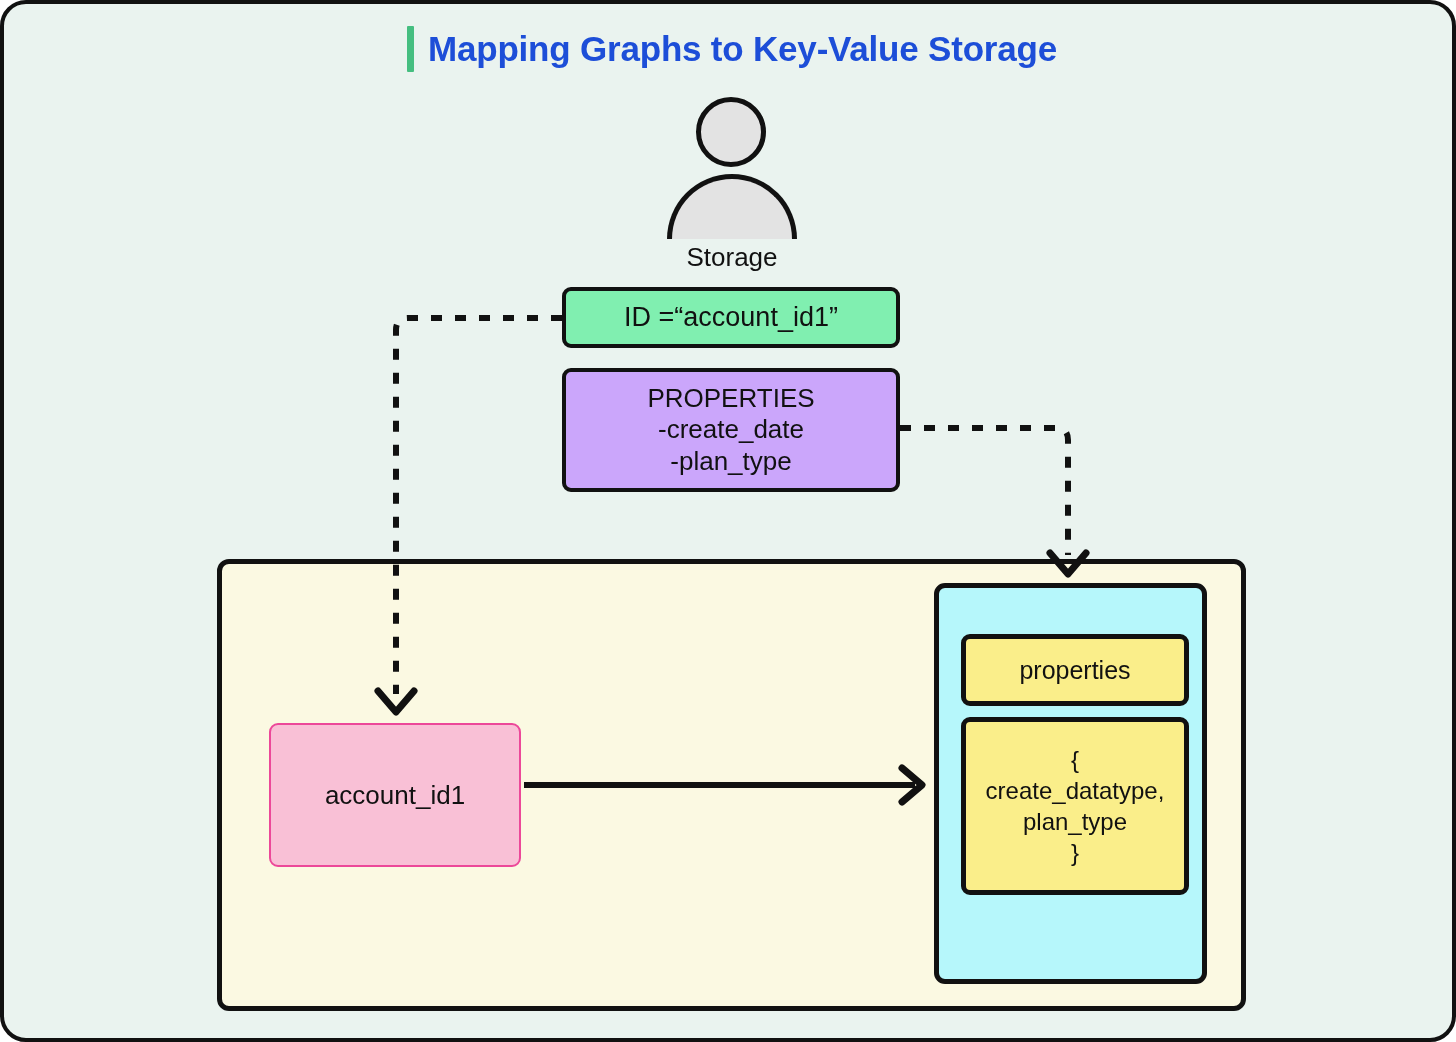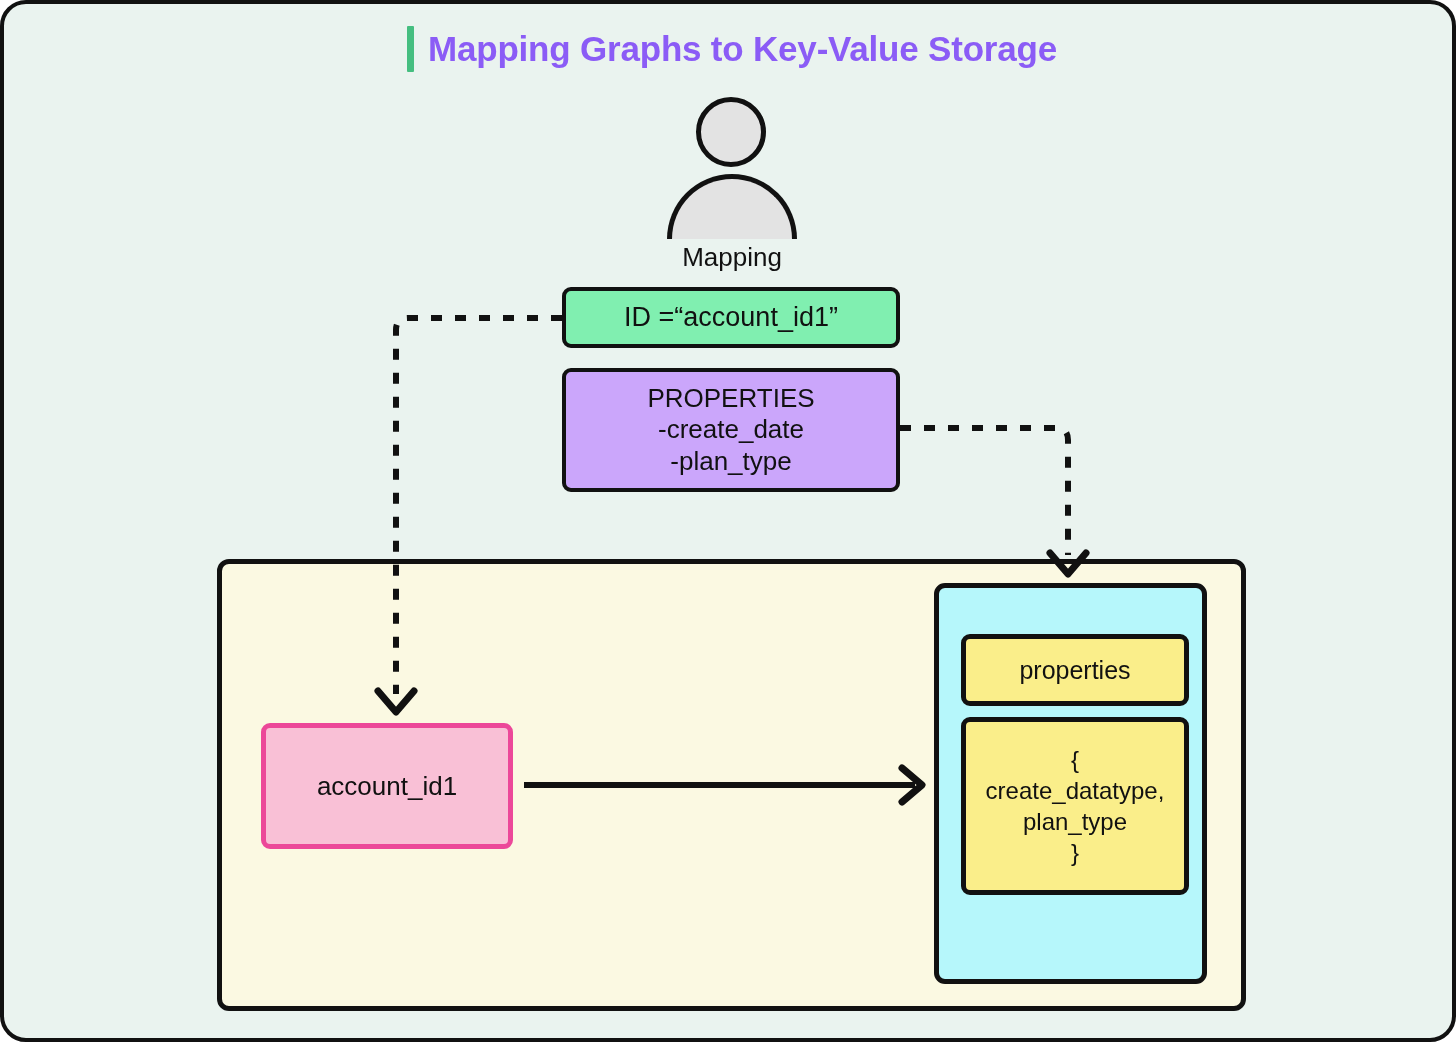--- a/index.html
+++ b/index.html
@@ -32,21 +32,21 @@
   #title-accent {
     width: 7px;
     height: 46px;
     background: #45be80;
     border-radius: 1px;
     flex: none;
   }
   #title-text {
     font-size: 35px;
     font-weight: 700;
-    color: #8b5cf6;
+    color: #1d4ed8;
     letter-spacing: -0.2px;
     white-space: nowrap;
   }
 
   
   #person-icon {
     position: absolute;
     left: 663px; top: 93px;
     width: 130px; height: 135px;
   }
@@ -106,24 +106,24 @@
   #storage-container {
     position: absolute;
     left: 213px; top: 555px;
     width: 1029px; height: 452px;
     background: #fbf9e2;
     border: 5px solid #111111;
     border-radius: 12px;
   }
   #key-box {
     position: absolute;
-    left: 257px; top: 719px;
-    width: 252px; height: 126px;
+    left: 265px; top: 719px;
+    width: 252px; height: 144px;
     background: #f9c0d6;
-    border: 5px solid #ec4899;
+    border: 2px solid #ec4899;
     border-radius: 9px;
     display: flex;
     align-items: center;
     justify-content: center;
     font-size: 26px;
     color: #111111;
   }
 
   
   #item-box {
@@ -181,21 +181,21 @@
 
   <div id="title-row">
     <div id="title-accent"></div>
     <div id="title-text">Mapping Graphs to Key-Value Storage</div>
   </div>
 
   <div id="person-icon">
     <div id="person-head"></div>
     <div id="person-body"></div>
   </div>
-  <div id="person-label">Mapping</div>
+  <div id="person-label">Storage</div>
 
   <div class="node-box" id="id-box">
     <span>ID =“account_id1”</span>
   </div>
 
   <div class="node-box" id="properties-box">
     <span>PROPERTIES</span>
     <span>-create_date</span>
     <span>-plan_type</span>
   </div>

